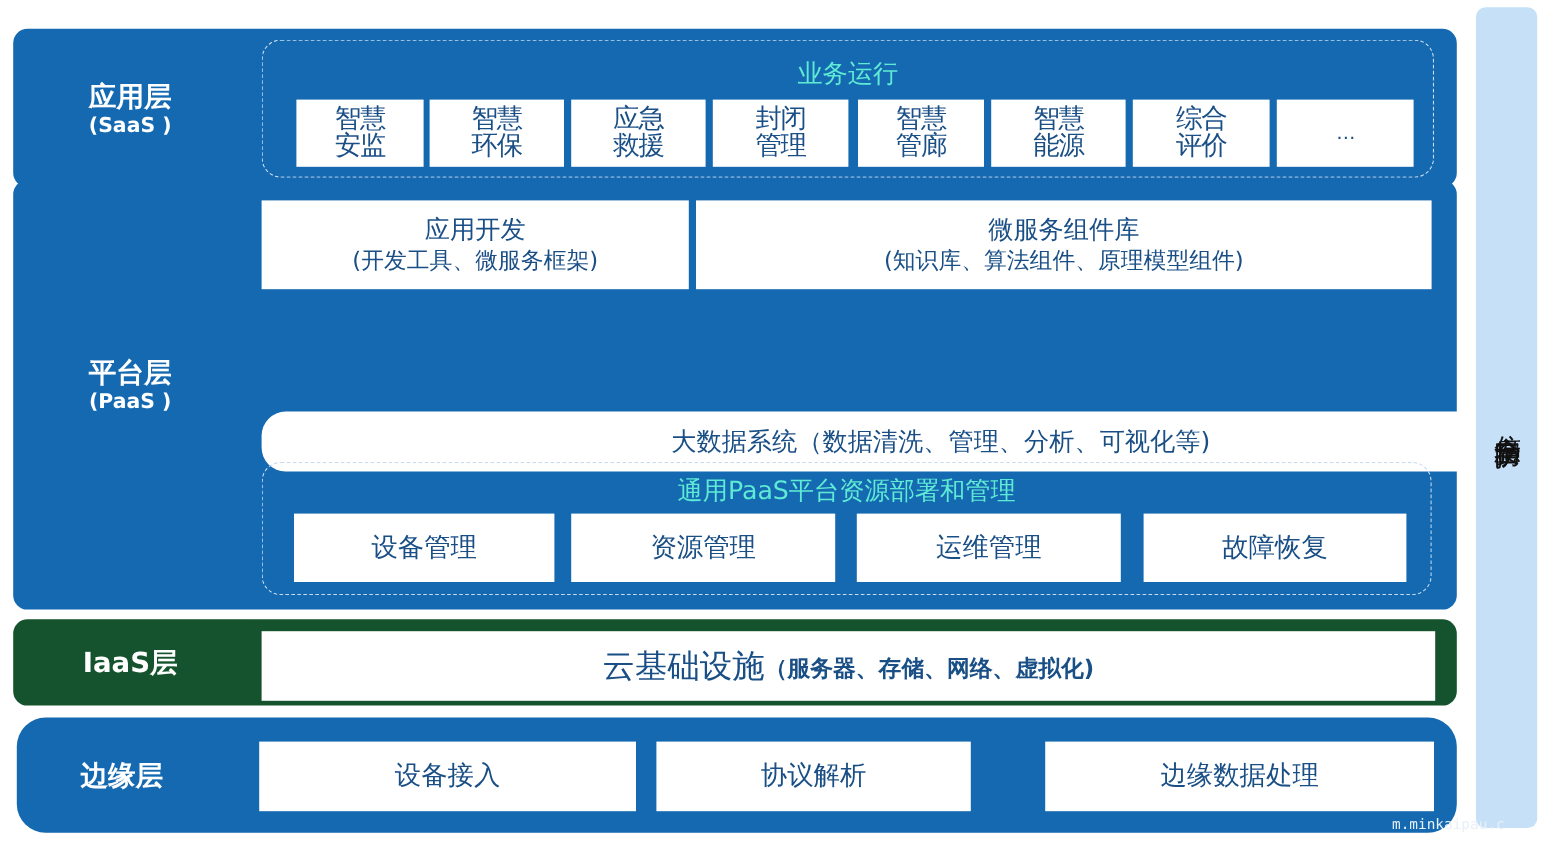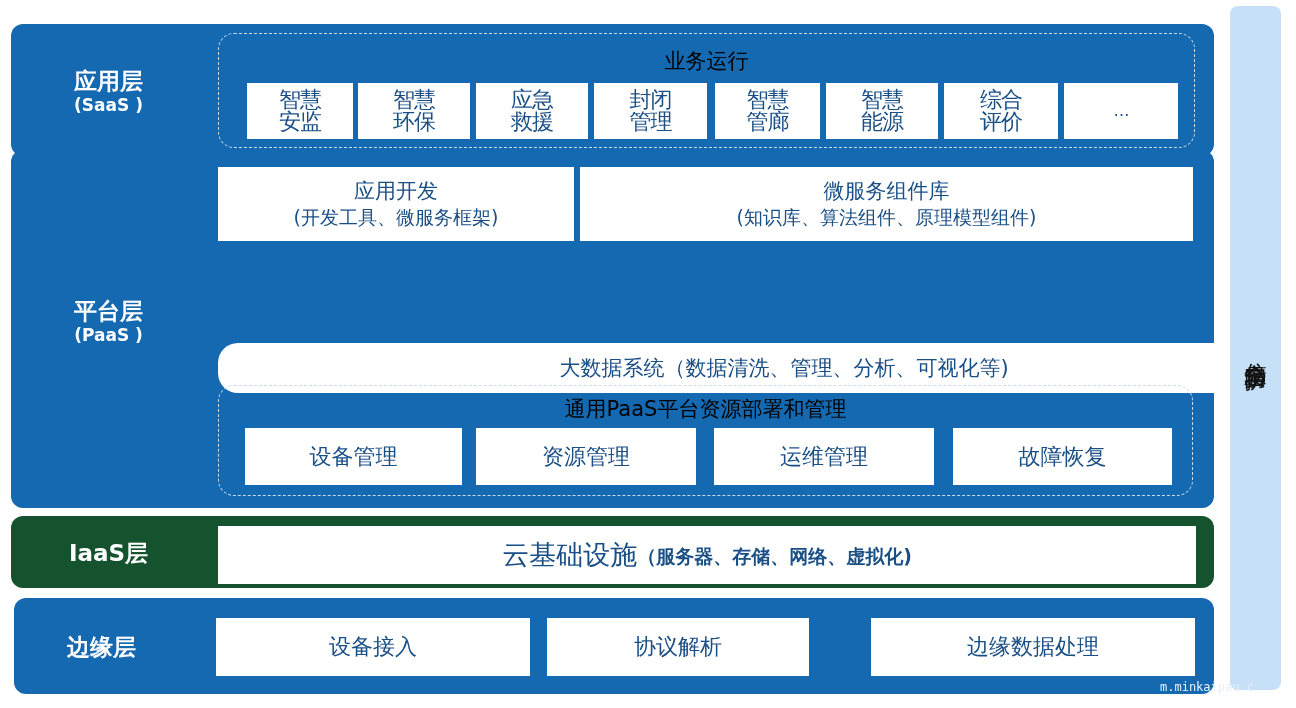--- a/index.html
+++ b/index.html
@@ -16,21 +16,21 @@
   }
   .layer-label .sub { font-size: 17px; line-height: 22px; display: block; font-weight: bold; }
   .box {
     position: absolute; background: #ffffff; color: #1a4f86; text-align: center;
     display: flex; flex-direction: column; align-items: center; justify-content: center;
     box-sizing: border-box;
   }
   .dashed {
     position: absolute; border: 1.5px dashed #c9dcef; border-radius: 16px; box-sizing: border-box;
   }
-  .dash-title { position: absolute; left: 0; right: 0; text-align: center; color: #000000; font-size: 21px; }
+  .dash-title { position: absolute; left: 0; right: 0; text-align: center; color: #5eead4; font-size: 21px; }
   .app-box { font-size: 22px; line-height: 22px; letter-spacing: -1px; }
   .app-box span { display: block; }
   .main-t { font-size: 21px; line-height: 26px; }
   .sub-t { font-size: 19px; line-height: 26px; text-align: center; }
   .security {
     position: absolute; left: 1230px; top: 6px; width: 51px; height: 684px;
     background: #C5E0F7; border-radius: 8px;
     display: flex; align-items: center; justify-content: center;
   }
   .security-text { writing-mode: vertical-rl; text-orientation: upright; font-size: 22px; color: #111; letter-spacing: 1px; }
@@ -116,21 +116,21 @@
 </div>
 
 <div class="layer light" style="left:11px;top:516px;width:1203px;height:72px;">
   <div class="layer-label" style="left:40px;top:24px;width:115px;">IaaS层</div>
   <div class="box" style="left:207px;top:10px;width:978px;height:58px;flex-direction:row;">
     <span style="font-size:27px;">云基础设施</span>
     <span style="font-size:19px;margin-top:4px;font-weight:bold;">（服务器、存储、网络、虚拟化)</span>
   </div>
 </div>
 
-<div class="layer dark" style="left:14px;top:598px;width:1200px;height:96px;">
+<div class="layer dark" style="left:14px;top:598px;width:1200px;height:96px;border-radius:24px;">
   <div class="layer-label" style="left:30px;top:36px;width:115px;">边缘层</div>
   <div class="box main-t" style="left:202px;top:20px;width:314px;height:58px;font-size:22px;">
     <span>设备接入</span>
   </div>
   <div class="box main-t" style="left:533px;top:20px;width:262px;height:58px;font-size:22px;">
     <span>协议解析</span>
   </div>
   <div class="box main-t" style="left:857px;top:20px;width:324px;height:58px;font-size:22px;">
     <span>边缘数据处理</span>
   </div>

